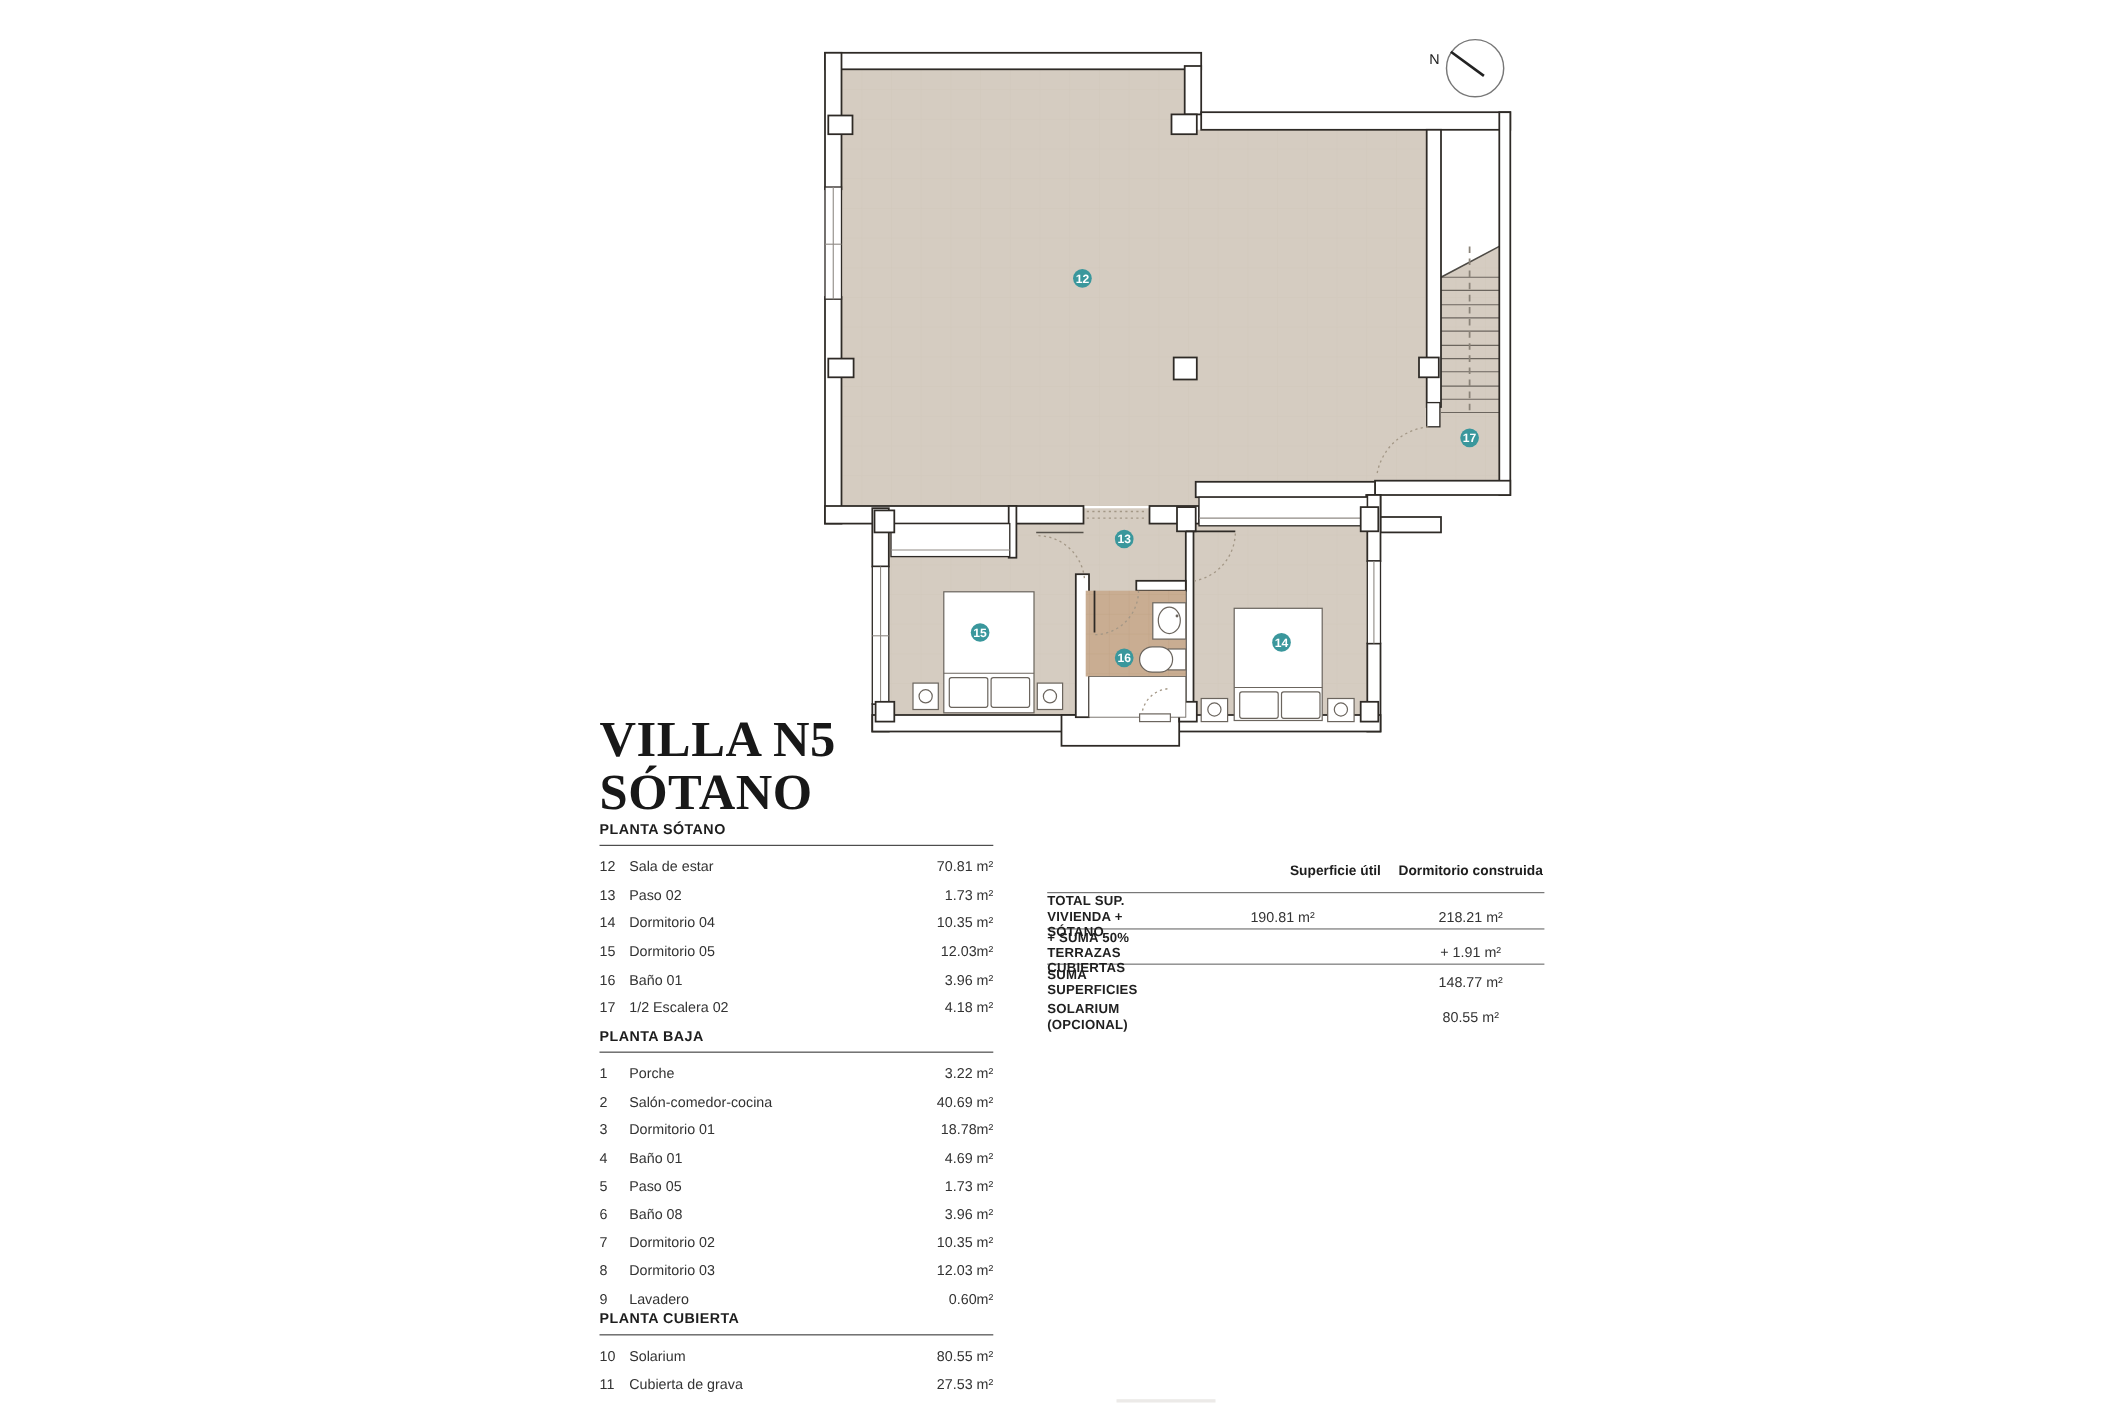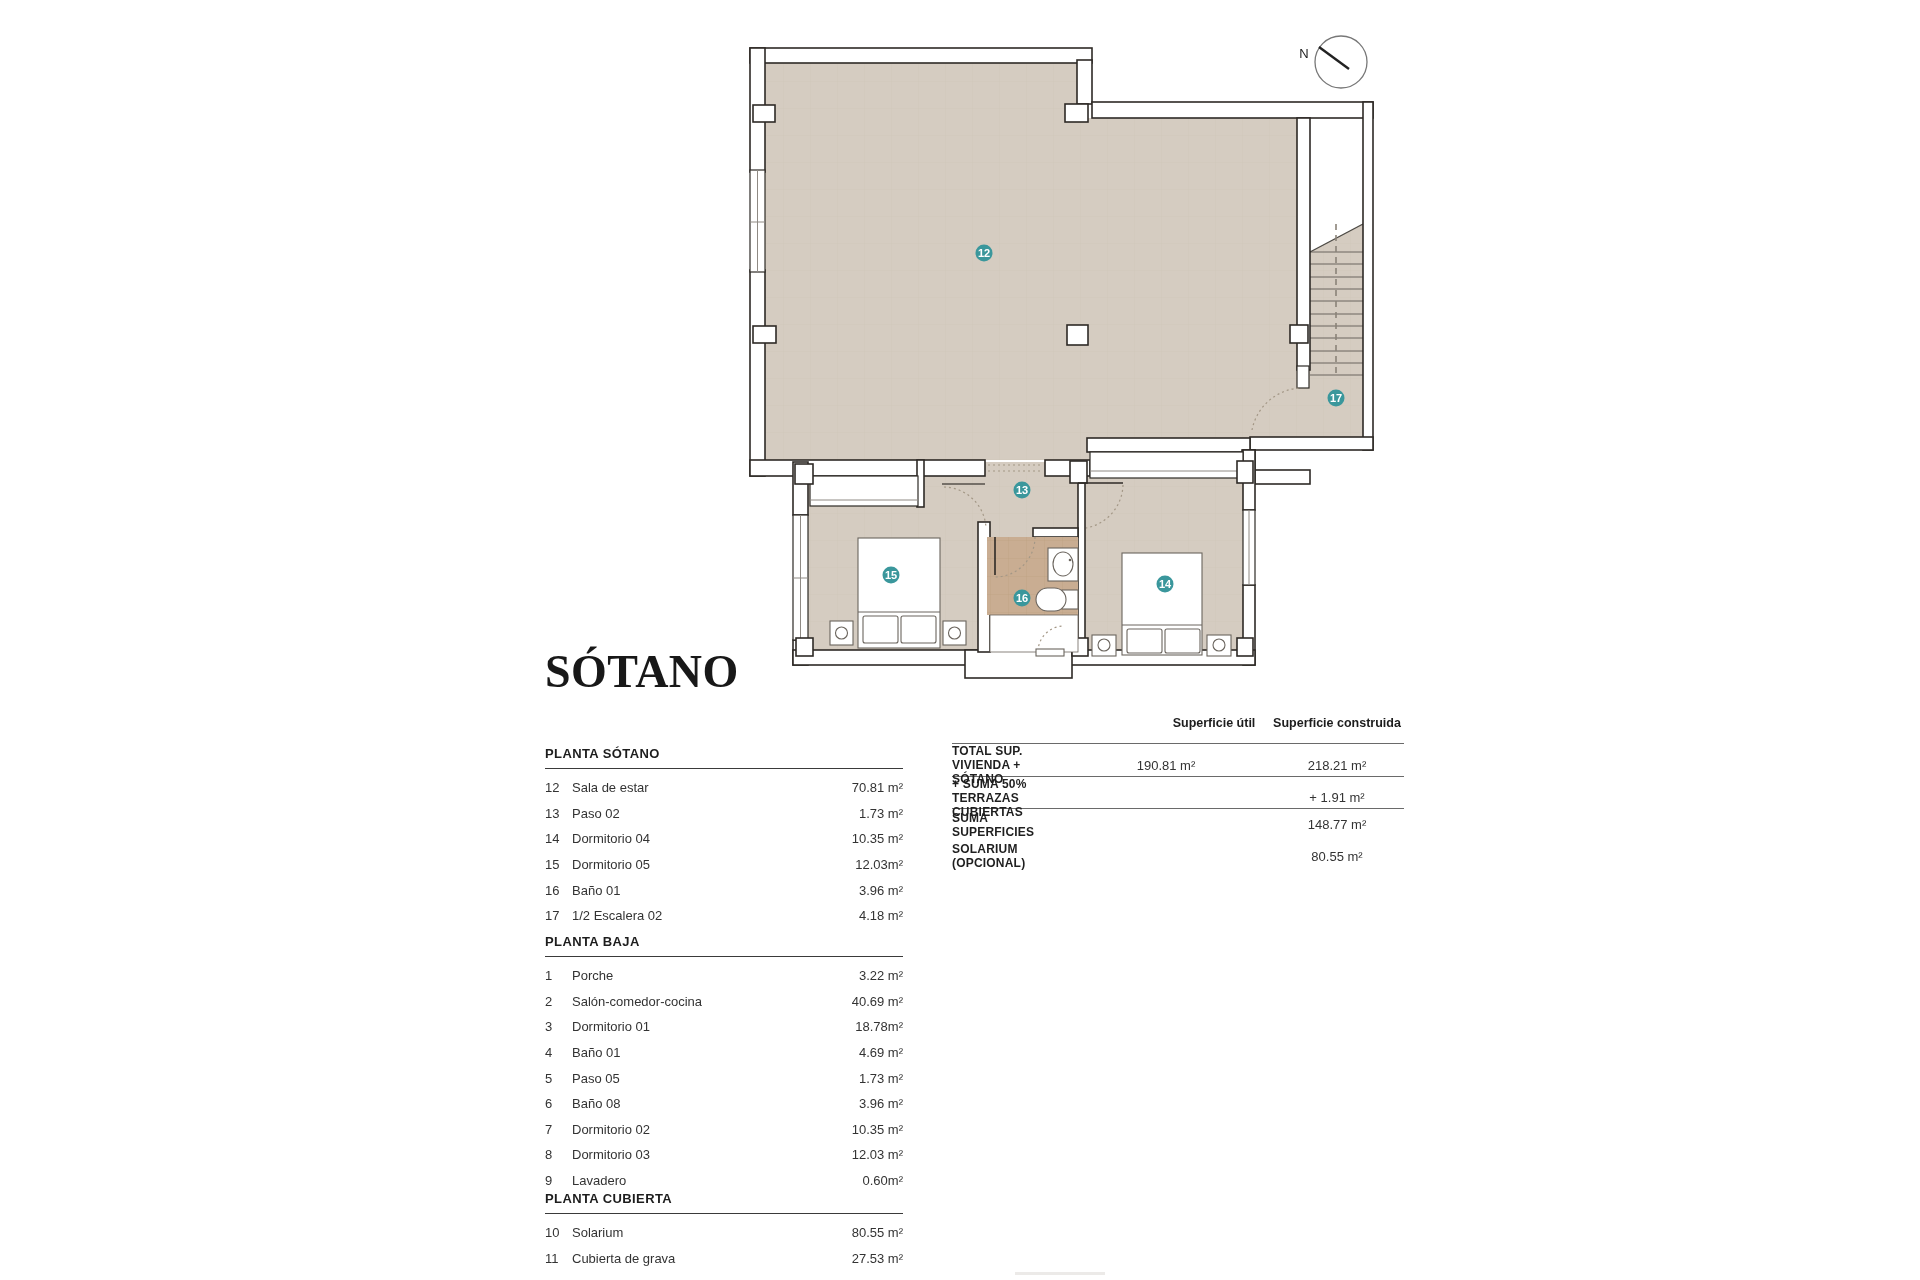--- a/index.html
+++ b/index.html
@@ -14,21 +14,21 @@
   .sec{position:absolute;left:545px;width:358px;}
   .sec-head{font-size:13px;font-weight:bold;color:#1d1d1d;letter-spacing:.4px;
             padding-bottom:7px;border-bottom:1.5px solid #3a3a3a;}
   .rows{margin-top:6px;}
   .row{display:flex;align-items:center;height:25.6px;font-size:13px;color:#333;}
   .row .num{width:27px;}
   .row .nm{flex:1;}
   .row .ar{}
 
   
-  #summary{position:absolute;left:952px;top:716px;width:452px;}
+  #summary{position:absolute;left:952px;top:784px;width:452px;}
   .sumgrid{display:grid;grid-template-columns:1fr 112px 134px;}
   .sum-headrow{height:27px;border-bottom:1px solid #6a6a6a;}
   .sum-h{font-size:12.5px;font-weight:bold;color:#1d1d1d;display:flex;align-items:flex-start;
          justify-content:center;}
   .sumrow{height:31.5px;gap:48px;}
   .sumrow.lined{border-bottom:1px solid #6a6a6a;}
   .sum-l{font-size:12px;font-weight:bold;color:#1f1f1f;letter-spacing:.2px;
          display:flex;align-items:center;}
   .sum-v{font-size:13px;color:#333;display:flex;align-items:center;justify-content:center;}
 
@@ -228,20 +228,21 @@
     </g>
 
     <g>
       <circle cx="1341" cy="62" r="26" fill="none" stroke="#777" stroke-width="1.3"></circle>
       <line x1="1319" y1="47" x2="1349" y2="69" stroke="#222" stroke-width="2.4"></line>
       <text x="1304" y="58" font-family="Liberation Sans, sans-serif" font-size="13" fill="#222" text-anchor="middle">N</text>
     </g>
   </svg>
 
   <div id="title">
+    <div>VILLA N5</div>
     <div>SÓTANO</div>
   </div>
 
   <div class="sec" style="top:746px">
     <div class="sec-head">PLANTA SÓTANO</div>
     <div class="rows">
       <div class="row">
           <span class="num">12</span>
           <span class="nm">Sala de estar</span>
           <span class="ar">70.81 m²</span>
@@ -338,21 +339,21 @@
           <span class="nm">Cubierta de grava</span>
           <span class="ar">27.53 m²</span>
         </div>
     </div>
   </div>
 
   <div id="summary">
     <div class="sumgrid sum-headrow">
       <div></div>
       <div class="sum-h">Superficie útil</div>
-      <div class="sum-h">Superficie construida</div>
+      <div class="sum-h">Dormitorio construida</div>
     </div>
     <div class="sumgrid sumrow lined">
       <div class="sum-l">TOTAL SUP. VIVIENDA + SÓTANO</div>
       <div class="sum-v">190.81 m²</div>
       <div class="sum-v">218.21 m²</div>
     </div>
     <div class="sumgrid sumrow lined">
       <div class="sum-l">+ SUMA 50% TERRAZAS CUBIERTAS</div>
       <div class="sum-v"></div>
       <div class="sum-v">+ 1.91 m²</div>

